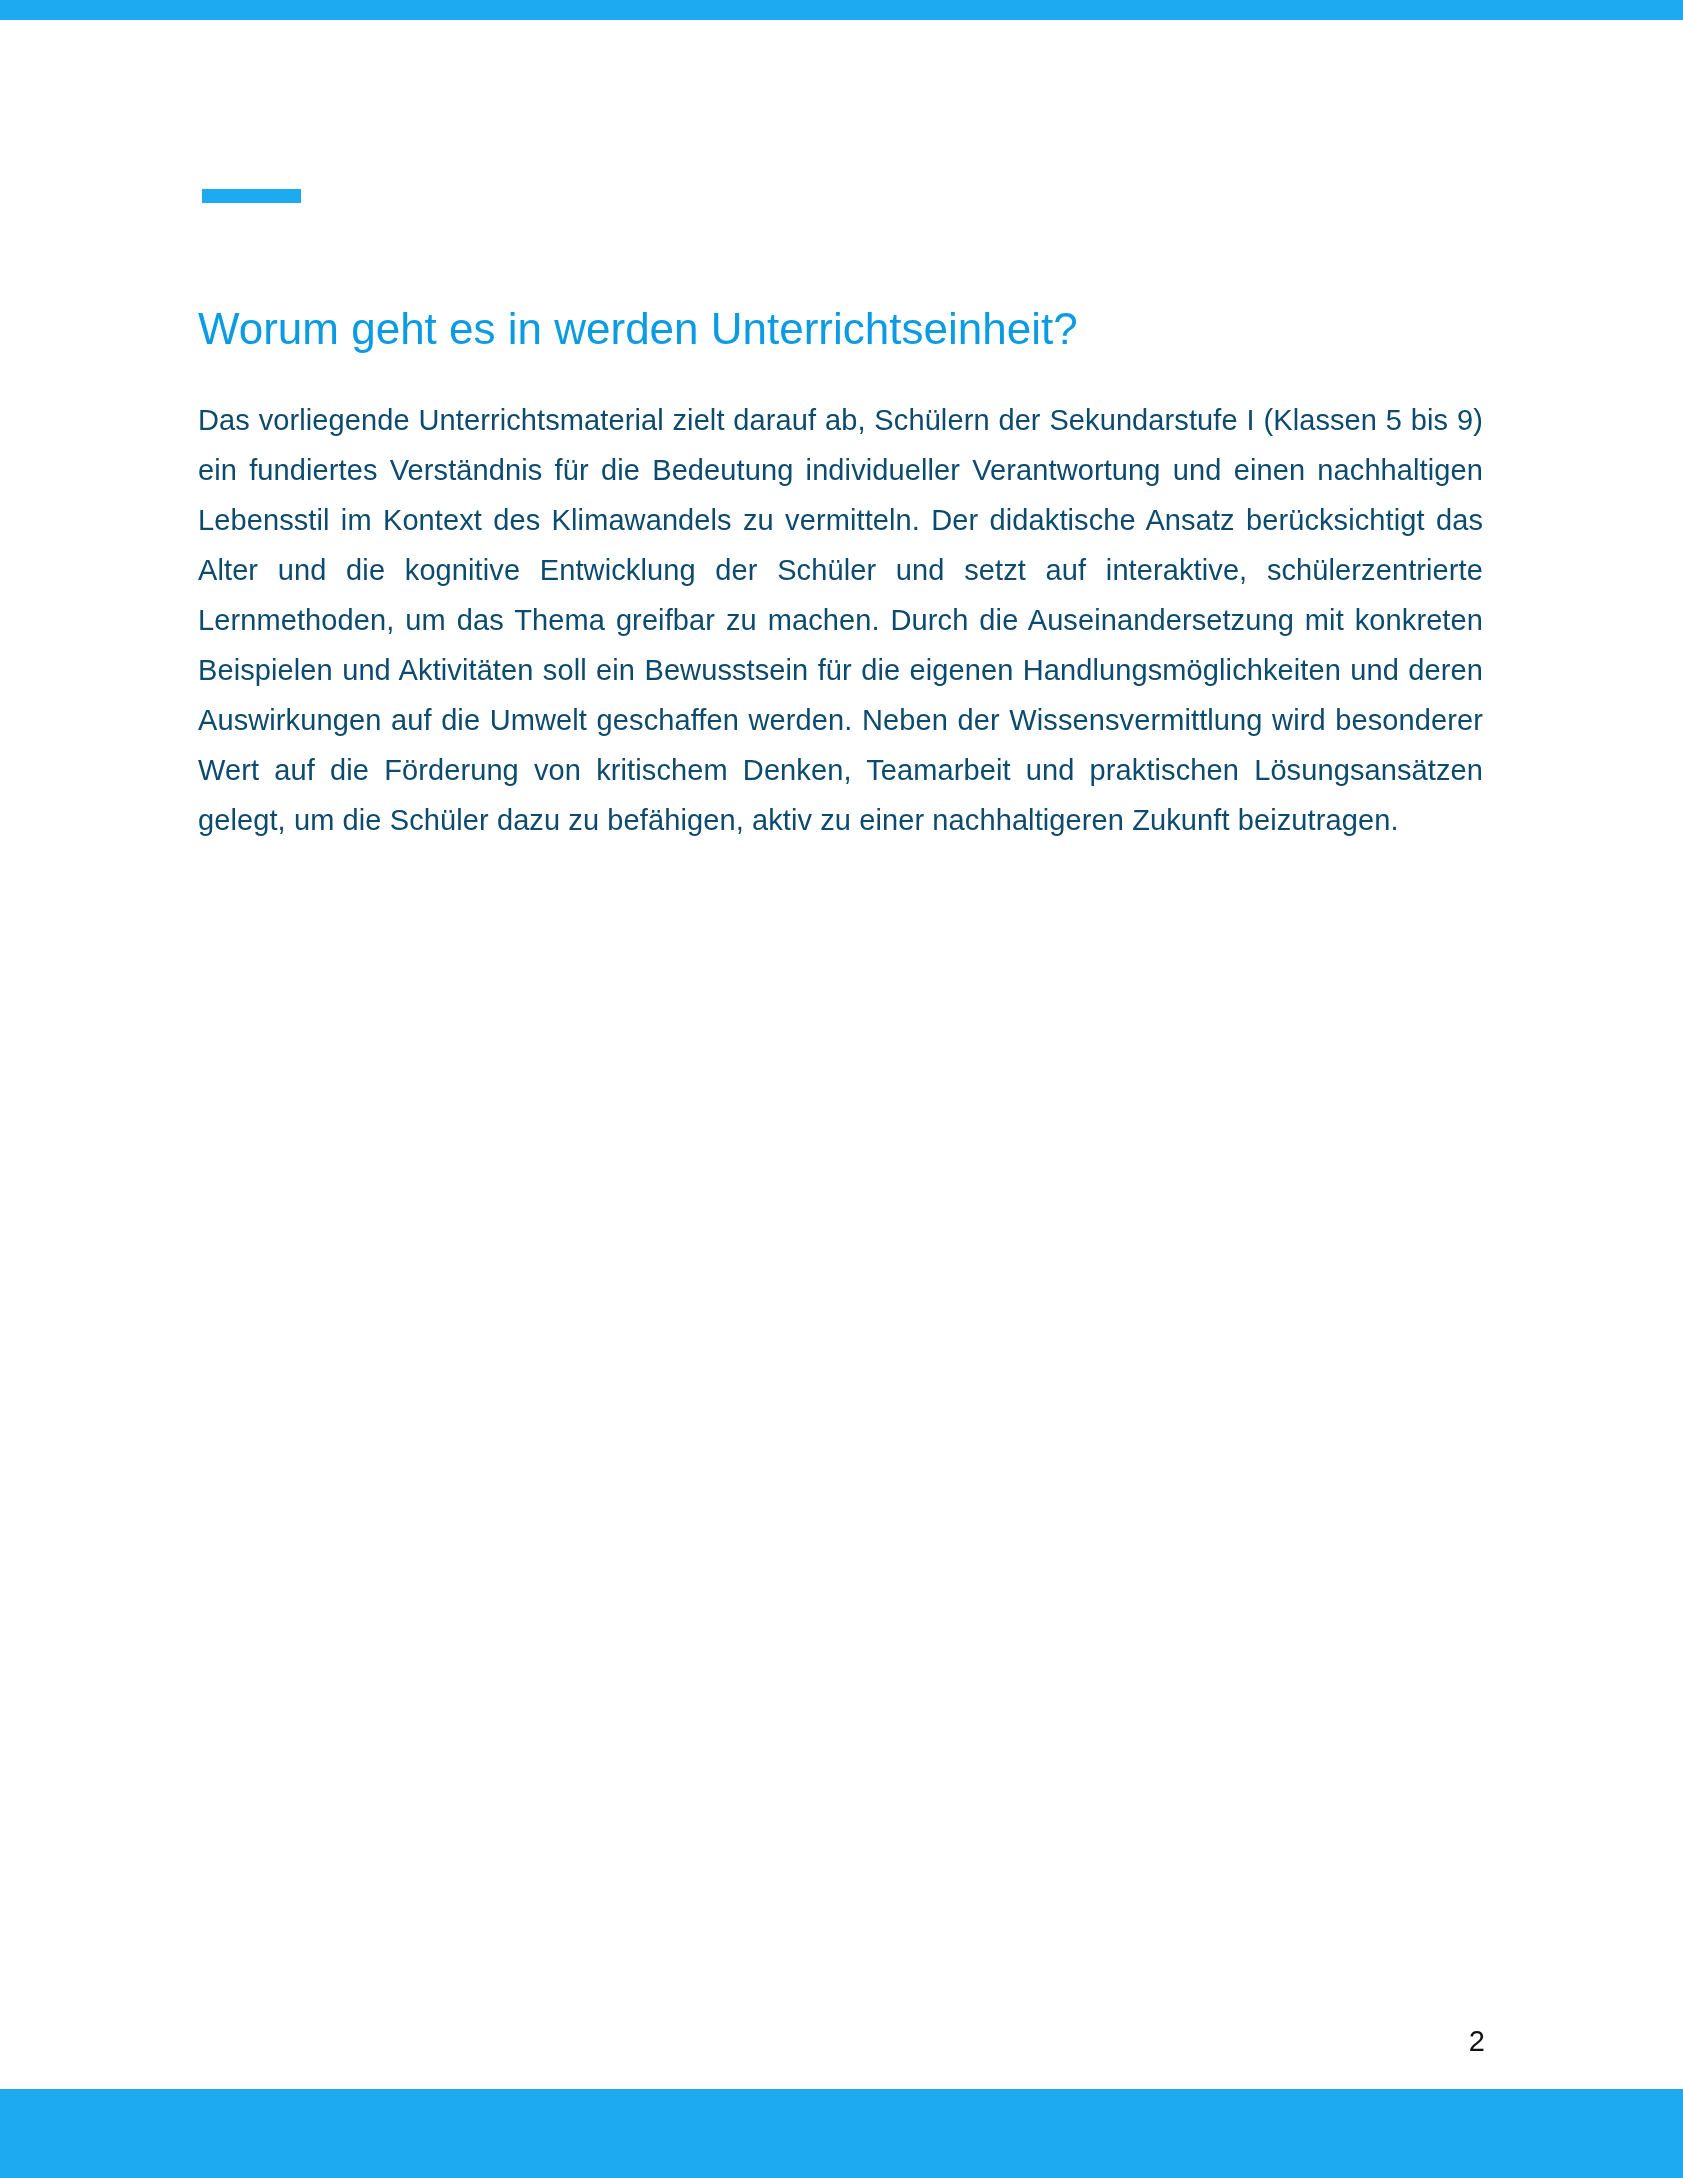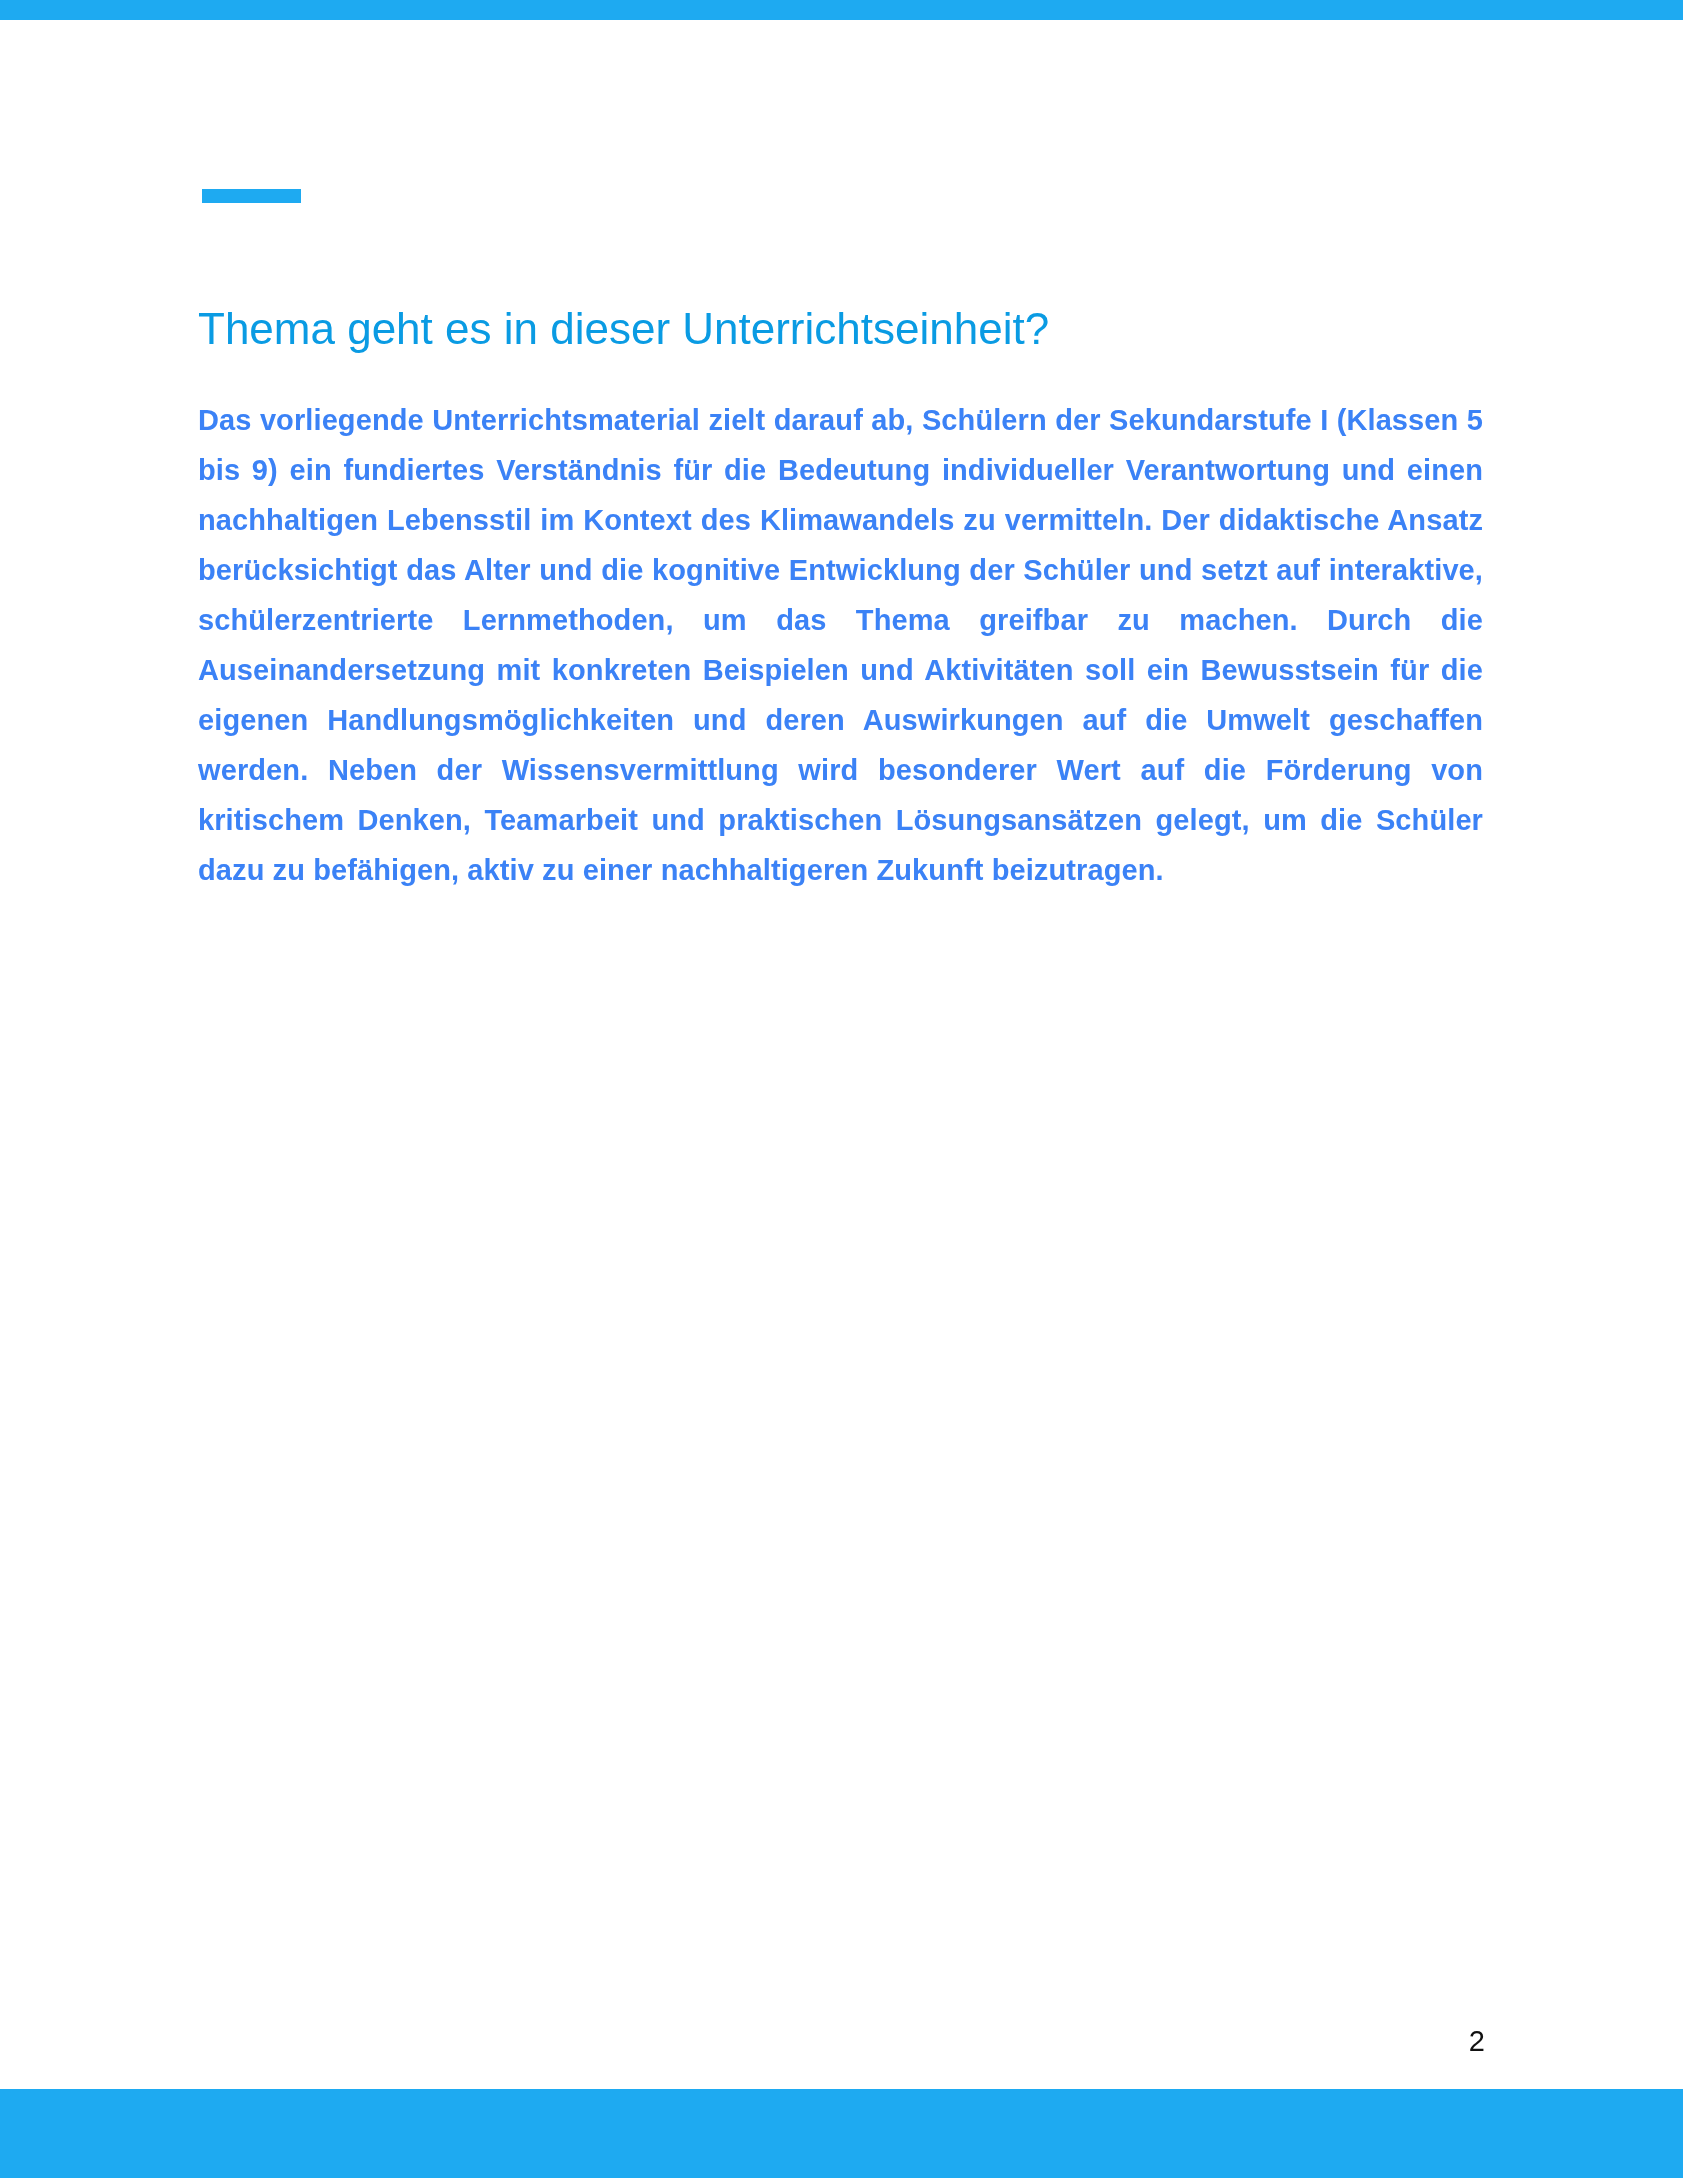--- a/index.html
+++ b/index.html
@@ -43,23 +43,22 @@
     }
     .body-text {
       position: absolute;
       left: 198px;
       top: 395px;
       width: 1285px;
       margin: 0;
       font-size: 29px;
       line-height: 50px;
       text-align: justify;
-      color: #3b82f6;
+      color: #0c4a6e;
       letter-spacing: 0.1px;
-      font-weight: bold;
     }
     .page-number {
       position: absolute;
       right: 198px;
       top: 2023px;
       font-size: 29px;
       line-height: 36px;
       color: #111111;
     }
     .bottom-band {
@@ -71,20 +70,20 @@
       background: #1eaaf1;
     }
   </style>
 </head>
 <body>
 
 <div class="top-band"></div>
 
 <div class="accent-rule"></div>
 
-<h1 class="section-title">Thema geht es in dieser Unterrichtseinheit?</h1>
+<h1 class="section-title">Worum geht es in werden Unterrichtseinheit?</h1>
 
 <p class="body-text">Das vorliegende Unterrichtsmaterial zielt darauf ab, Schülern der Sekundarstufe I (Klassen 5 bis 9) ein fundiertes Verständnis für die Bedeutung individueller Verantwortung und einen nachhaltigen Lebensstil im Kontext des Klimawandels zu vermitteln. Der didaktische Ansatz berücksichtigt das Alter und die kognitive Entwicklung der Schüler und setzt auf interaktive, schülerzentrierte Lernmethoden, um das Thema greifbar zu machen. Durch die Auseinandersetzung mit konkreten Beispielen und Aktivitäten soll ein Bewusstsein für die eigenen Handlungsmöglichkeiten und deren Auswirkungen auf die Umwelt geschaffen werden. Neben der Wissensvermittlung wird besonderer Wert auf die Förderung von kritischem Denken, Teamarbeit und praktischen Lösungsansätzen gelegt, um die Schüler dazu zu befähigen, aktiv zu einer nachhaltigeren Zukunft beizutragen.</p>
 
 <div class="page-number">2</div>
 
 <div class="bottom-band"></div>
 
 
 </body></html>

